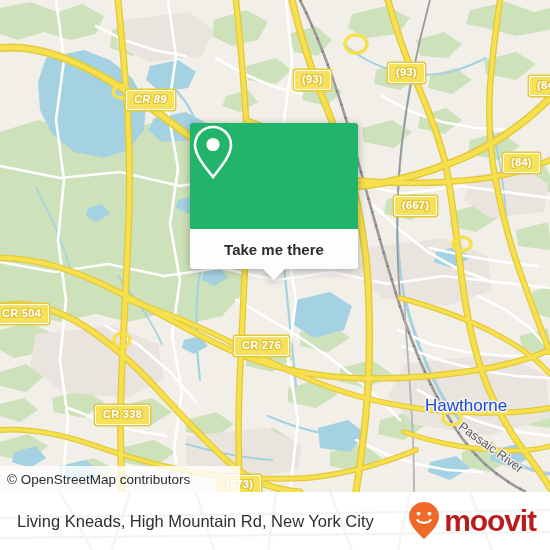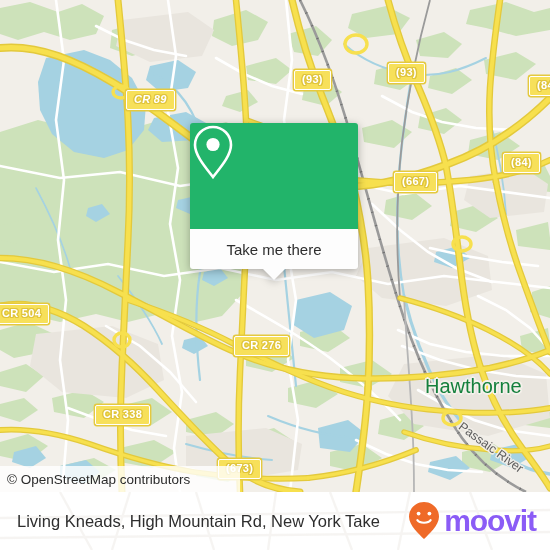--- a/index.html
+++ b/index.html
@@ -45,28 +45,29 @@
        1.1px -1.1px 0 #e0c53c,
       -1.1px  1.1px 0 #e0c53c,
        1.1px  1.1px 0 #e0c53c,
        0 -1.2px 0 #e0c53c,
        0  1.2px 0 #e0c53c,
       -1.2px 0 0 #e0c53c,
        1.2px 0 0 #e0c53c;
   }
   .place-label{
     position:absolute;
-    color:#15803d;
-    font-size:20px;
+    color:#1d4ed8;
+    font-size:17px;
     white-space:nowrap;
     text-shadow:
       -1.4px -1.4px 0 #f4f1eb, 1.4px -1.4px 0 #f4f1eb,
       -1.4px  1.4px 0 #f4f1eb, 1.4px  1.4px 0 #f4f1eb,
        0 -1.6px 0 #f4f1eb, 0 1.6px 0 #f4f1eb,
       -1.6px 0 0 #f4f1eb, 1.6px 0 0 #f4f1eb;
+    margin-top: 21px;
   }
   .river-label{
     position:absolute;
     color:#5e5e5e;
     font-size:12.5px;
     white-space:nowrap;
     transform-origin:left center;
     text-shadow:
       -1.2px -1.2px 0 #f1eee8, 1.2px -1.2px 0 #f1eee8,
       -1.2px  1.2px 0 #f1eee8, 1.2px  1.2px 0 #f1eee8,
@@ -112,20 +113,21 @@
   }
   #popup .card-foot{
     height:40px;
     background:#fdfdfd;
     border-radius:0 0 3px 3px;
     display:flex;
     align-items:center;
     justify-content:center;
     color:#2d2d2d;
     font-size:15px;
+    font-weight:bold;
   }
   #popup .tail{
     position:absolute;
     left:50%;
     bottom:-11px;
     margin-left:-11px;
     width:0;height:0;
     border-left:11px solid transparent;
     border-right:11px solid transparent;
     border-top:11px solid #fdfdfd;
@@ -160,21 +162,21 @@
   #brand{
     position:relative;
     z-index:2;
     margin-left:auto;
     margin-right:14px;
     display:flex;
     align-items:center;
     gap:3px;
   }
   #brand .wordmark{
-    color:#8b5cf6;
+    color:#b91c1c;
     font-size:30px;
     font-weight:bold;
     letter-spacing:-1.1px;
     line-height:1;
   }
 </style>
 </head>
 <body>
 
 <div id="app">
@@ -372,25 +374,25 @@
           <ellipse cx="452" cy="418" rx="9" ry="7"></ellipse>
         </g>
       </g>
     </svg>
 
     <div class="shield" style="left:126px;  top:90px;font-style:italic;">CR 89</div>
     <div class="shield" style="left:294px;  top:70px;">(93)</div>
     <div class="shield" style="left:388px;  top:63px;">(93)</div>
     <div class="shield" style="left:529px;  top:76px;">(84)</div>
     <div class="shield" style="left:503px;  top:153px;">(84)</div>
-    <div class="shield" style="left:394px;  top:172px;text-align:center;">(667)</div>
+    <div class="shield" style="left:394px;  top:196px;text-align:center;">(667)</div>
     <div class="shield" style="left:-6px;   top:304px;">CR 504</div>
     <div class="shield" style="left:234px;  top:336px;">CR 276</div>
     <div class="shield" style="left:95px;   top:405px;">CR 338</div>
-    <div class="shield" style="left:218px;  top:459px;">(673)</div>
+    <div class="shield" style="left:218px;  top:475px;">(673)</div>
 
     <div class="place-label" style="left:425px; top:375px;">Hawthorne</div>
     <div class="river-label" style="left:460px; top:418px; transform:rotate(36deg);">Passaic River</div>
 
     <div id="popup">
       <div class="card-head">
         <svg width="46" height="58" viewBox="0 0 46 58">
           <path d="M23 4 C13 4 5 12 5 22 C5 33 17 46 23 54 C29 46 41 33 41 22 C41 12 33 4 23 4 Z" fill="none" stroke="#ffffff" stroke-width="2.6"></path>
           <circle cx="23" cy="21.5" r="6.6" fill="#ffffff"></circle>
         </svg>
@@ -410,21 +412,21 @@
         <path d="M196,0 L214,58"></path>
         <path d="M276,0 L268,58"></path>
         <path d="M330,0 L352,58"></path>
         <path d="M410,0 L398,58"></path>
         <path d="M470,0 L492,58"></path>
         <path d="M0,26 L550,18"></path>
         <path d="M0,46 L550,40"></path>
       </g>
     </svg>
 
-    <div id="footer-title">Living Kneads, High Mountain Rd, New York Take</div>
+    <div id="footer-title">Living Kneads, High Mountain Rd, New York City</div>
 
     <div id="brand">
       <svg width="34" height="40" viewBox="0 0 34 40">
         <path d="M17 1 C8.7 1 2 7.6 2 15.7 C2 24.5 12.4 33.4 17 38 C21.6 33.4 32 24.5 32 15.7 C32 7.6 25.3 1 17 1 Z" fill="#ef6a28"></path>
         <circle cx="11.6" cy="12.6" r="1.9" fill="#ffffff"></circle>
         <circle cx="22.4" cy="12.6" r="1.9" fill="#ffffff"></circle>
         <path d="M10.4 19.2 C12.6 22.6 21.4 22.6 23.6 19.2" fill="none" stroke="#ffffff" stroke-width="2.2" stroke-linecap="round"></path>
       </svg>
       <span class="wordmark">moovit</span>
     </div>

